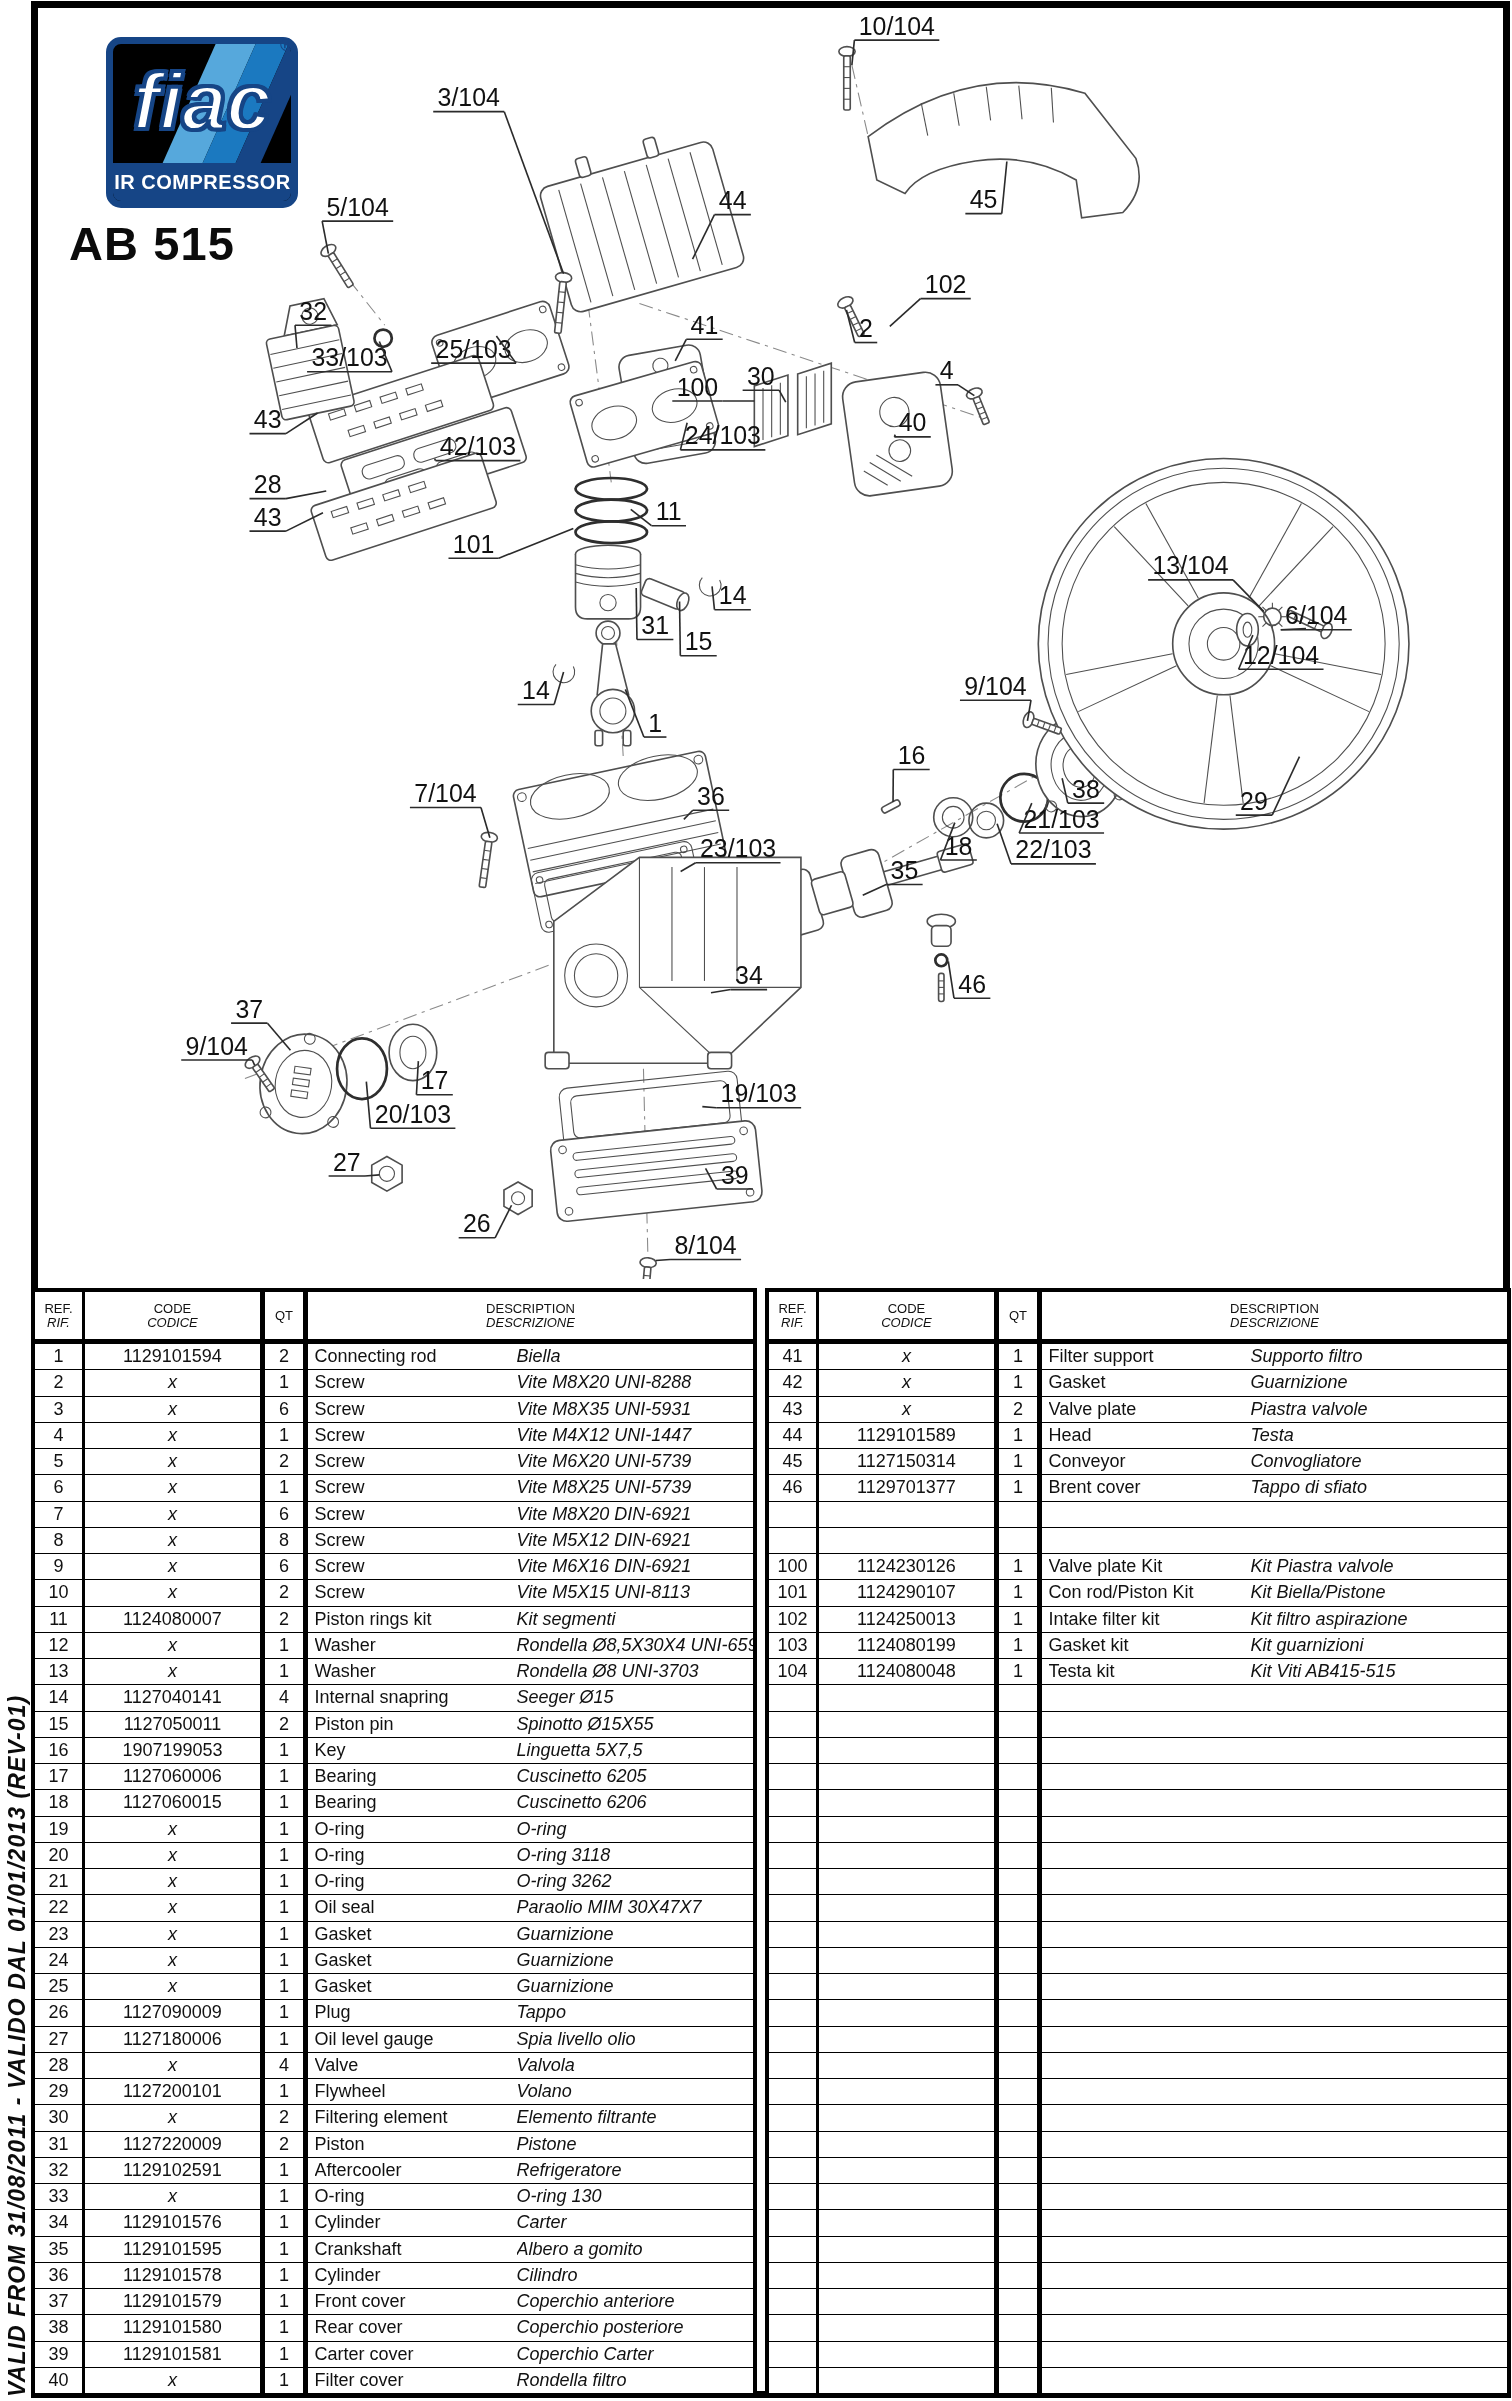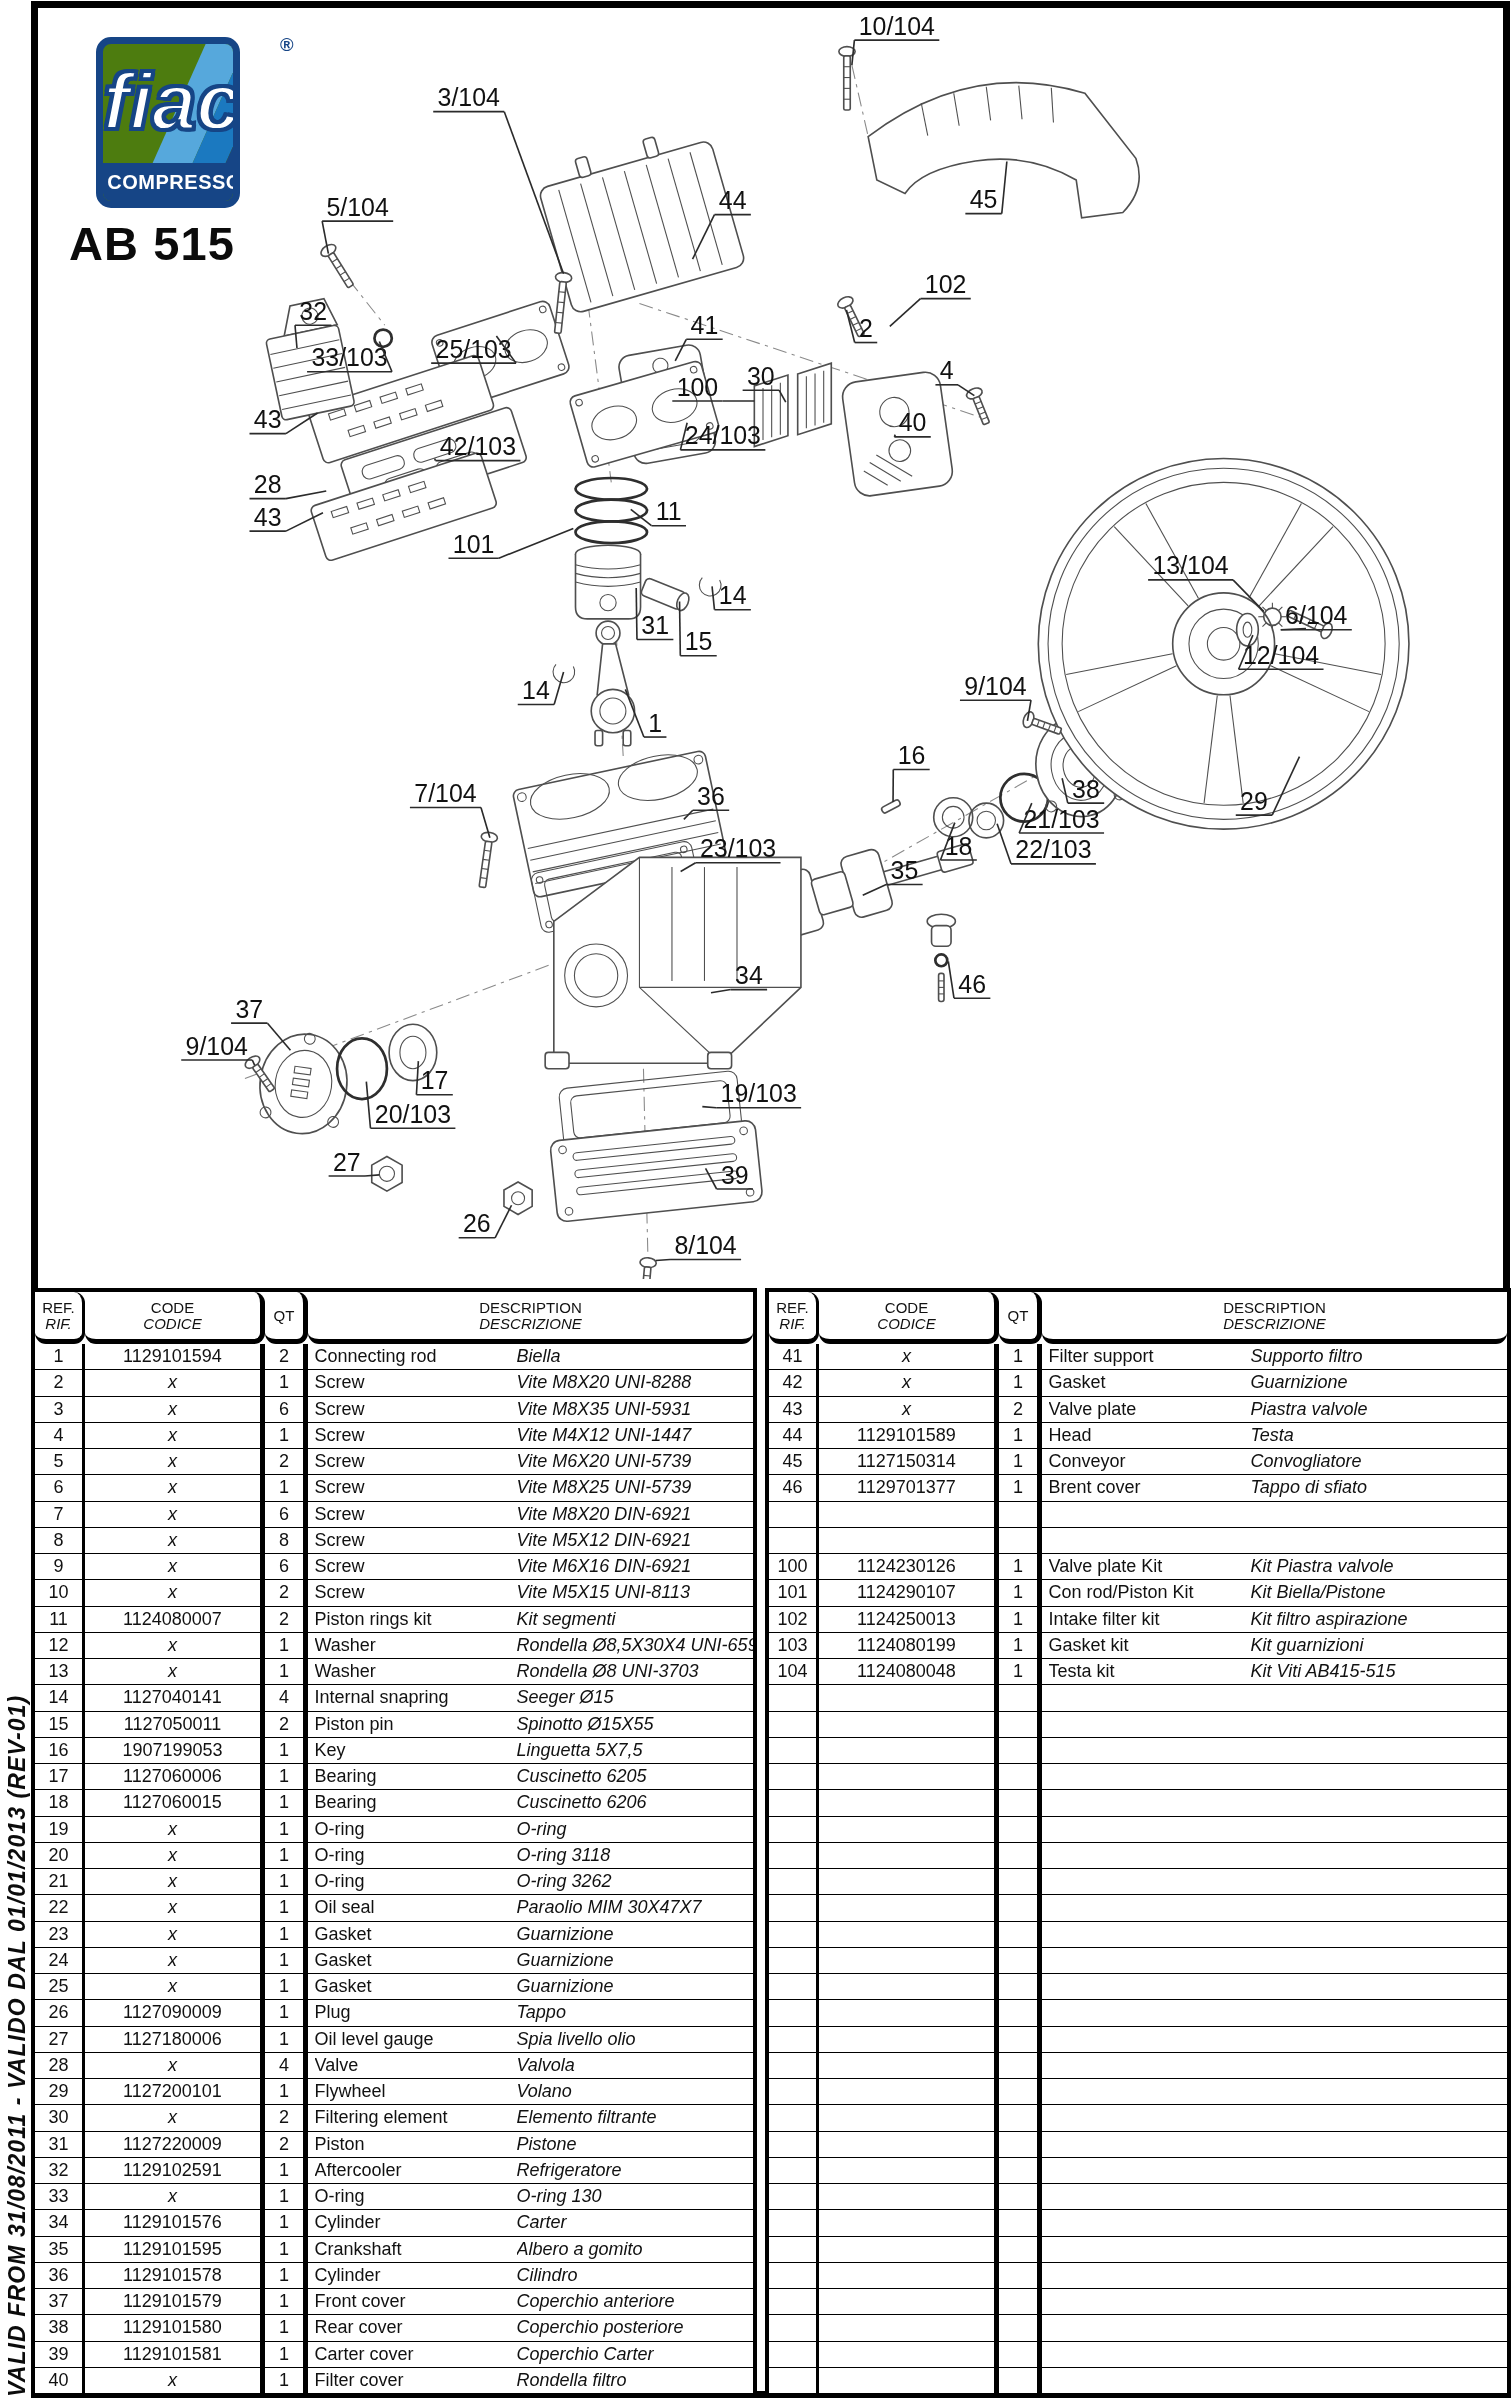--- a/index.html
+++ b/index.html
@@ -7,22 +7,22 @@
     width:1513px;height:2401px;position:relative;background:#ffffff;
     font-family:"Liberation Sans", sans-serif;color:#111;overflow:hidden;
   }
   
   .frame{
     position:absolute;left:31px;top:1.1px;width:1479px;height:2397px;
     border:7px solid #000;box-sizing:border-box;pointer-events:none;
   }
   
   .logo{
-    position:absolute;left:96px;top:37px;width:144px;height:171px;
-    border:7px solid #164586;border-radius:15px;background:#4d7c0f;
+    position:absolute;left:106px;top:37px;width:192px;height:171px;
+    border:7px solid #164586;border-radius:15px;background:#000000;
     box-sizing:border-box;overflow:hidden;
   }
   .logo .stripes{position:absolute;left:0;top:0;width:100%;height:77%;overflow:hidden;}
   .logo .stripe{position:absolute;top:-21.7px;height:195px;transform:skewX(-24deg);}
   .logo .s1{left:69px;width:40px;background:#56a8dc;}
   .logo .s2{left:109px;width:32.5px;background:#1b79c0;}
   .logo .s3{left:142px;width:25px;background:#164586;}
   .logo .brand{
     position:absolute;left:0;top:18.4px;width:100%;text-align:center;
     font-size:80px;font-weight:bold;font-style:italic;line-height:1;
@@ -61,21 +61,21 @@
     border:4.9px solid #000;box-sizing:border-box;
     display:grid;grid-template-columns:50px 180px 43px 1fr;
     grid-template-rows:52px;grid-auto-rows:1fr;
   }
   .ptable.left{left:31px;width:726px;}
   .ptable.right{left:765px;width:746px;}
   .ptable .th,.ptable .td{
     box-sizing:border-box;display:flex;align-items:center;justify-content:center;
     font-size:18px;line-height:1.05;overflow:hidden;white-space:nowrap;
   }
-  .ptable .th{flex-direction:column;border-bottom:5.4px solid #000;font-size:15px;border-radius:11px;}
+  .ptable .th{flex-direction:column;border-bottom:5.4px solid #000;font-size:13px;}
   .ptable .th .it,.ptable .td .it{font-style:italic;}
   .ptable .b1{border-right:3.3px solid #000;}
   .ptable .b2{border-right:5.4px solid #000;}
   .ptable .td{border-bottom:1.6px solid #000;}
   .ptable .td.desc{justify-content:flex-start;padding-left:6.5px;}
   .ptable .td.desc .en{width:202px;flex:0 0 auto;overflow:hidden;}
   .ptable .td.desc .it{flex:1;overflow:hidden;}
   .ptable .td .xi{font-style:italic;}
 </style>
 </head>

